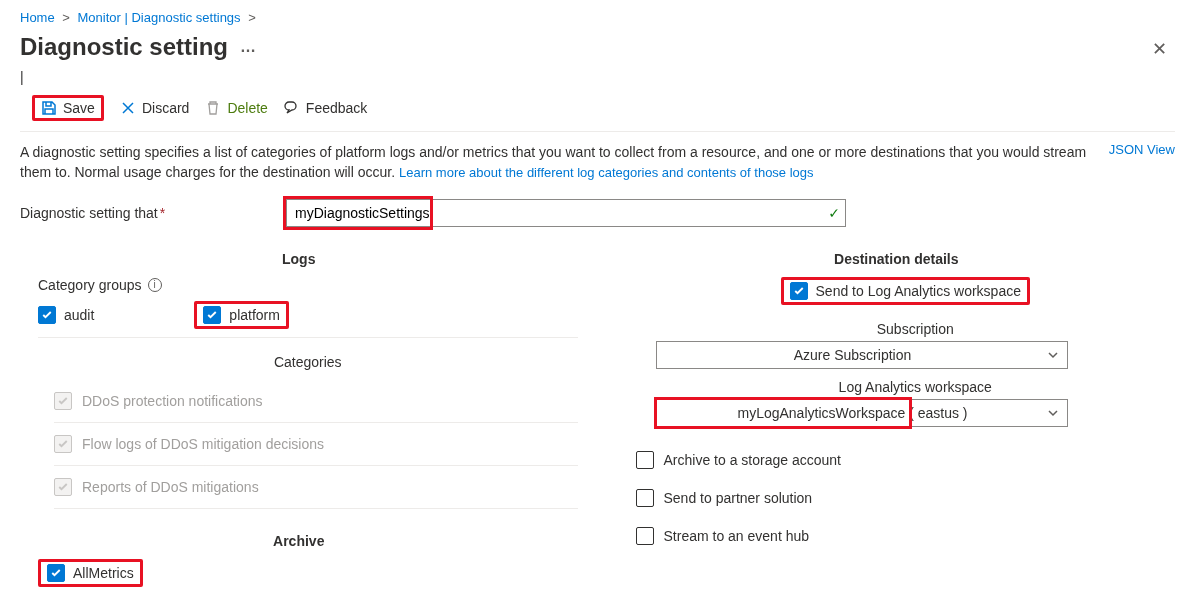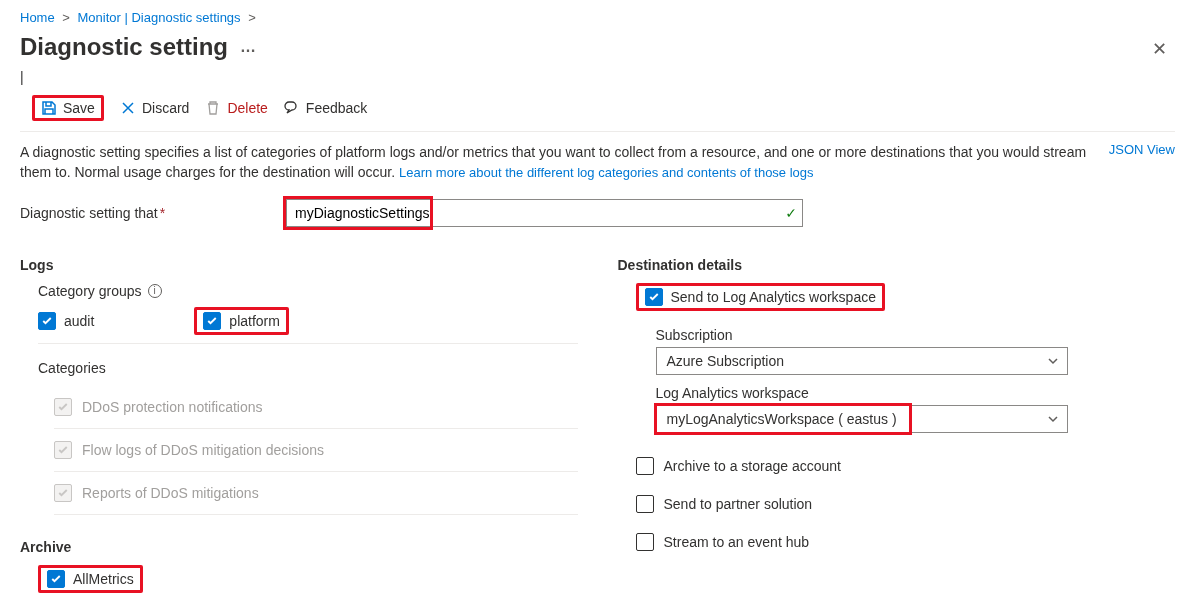--- a/index.html
+++ b/index.html
@@ -14,35 +14,35 @@
   .breadcrumb { font-size: 13px; margin-bottom: 4px; }
   .breadcrumb a { color: #0078d4; text-decoration: none; }
   .breadcrumb .sep { color: #605e5c; margin: 0 4px; }
   .title-row { display: flex; justify-content: space-between; align-items: center; }
   .page-title { font-size: 24px; font-weight: 600; margin: 4px 0 8px 0; display:flex; align-items:center; gap:12px;}
   .more-dots { color:#605e5c; font-size:16px; }
   .close-x { font-size:18px; color:#605e5c; cursor:pointer; padding:4px 8px;}
   .caret-line{ font-size:14px; color:#323130; margin-bottom:6px;}
   .toolbar { display:flex; align-items:center; gap:16px; border-bottom:1px solid #edebe9; padding:4px 0 10px 12px; margin-bottom:10px;}
   .tool-btn { display:flex; align-items:center; gap:6px; font-size:14px; cursor:pointer; }
-  .tool-btn.disabled { color:#b91c1c; }
+  .tool-btn.disabled { color:#4d7c0f; }
   .icon { display:inline-flex; width:16px; height:16px; }
   .redbox { border:3px solid #e81123; padding:2px 6px; border-radius:2px; }
   .desc { font-size:14px; line-height:1.45; max-width:700px; display:inline; }
   .desc-row{ display:flex; justify-content:space-between; align-items:flex-start; gap:20px; }
   .link { color:#0078d4; text-decoration:none; cursor:pointer; }
   .json-view{ color:#0078d4; font-size:13px; white-space:nowrap; cursor:pointer; }
   .form-row { display:flex; align-items:center; margin-top:16px; gap:16px; }
   .form-label { width:250px; font-size:14px; }
   .req { color:#a4262c; margin-left:2px;}
   .name-input-wrap{ position:relative; display:flex; align-items:center; }
-  .name-input { width:517px; border:1px solid #8a8886; padding:5px 28px 5px 8px; font-size:14px; font-family:inherit; }
+  .name-input { width:560px; border:1px solid #8a8886; padding:5px 28px 5px 8px; font-size:14px; font-family:inherit; }
   .redbox-input{ border:3px solid #e81123; position:absolute; left:-3px; top:-3px; width:150px; height:calc(100% + 6px); pointer-events:none; box-sizing:border-box;}
   .check-icon{ position:absolute; right:6px; color:#107c10; font-size:14px;}
-  .columns{ display:flex; gap:40px; margin-top:24px; align-items:flex-start; }
+  .columns{ display:flex; gap:40px; margin-top:18px; align-items:flex-start;text-align:center; }
   .col{ flex:1; }
   .section-title{ font-weight:600; font-size:14px; margin:6px 0 10px 0; }
   .sub-label{ font-size:14px; margin:6px 0 8px 18px; display:flex; align-items:center; gap:6px;}
   .info-circle{ width:14px; height:14px; border:1px solid #605e5c; border-radius:50%; font-size:10px; display:inline-flex; align-items:center; justify-content:center; color:#605e5c;}
   .chk-row{ display:flex; gap:100px; margin:0 0 8px 18px; padding-bottom:8px; border-bottom:1px solid #edebe9;}
   .chk-item{ display:flex; align-items:center; gap:8px; font-size:14px; }
   .chk{ width:18px; height:18px; border:1px solid #323130; display:inline-flex; align-items:center; justify-content:center; border-radius:2px; cursor:pointer; flex-shrink:0;}
   .chk.checked{ background:#0078d4; border-color:#0078d4; color:#fff; }
   .chk.disabled{ border-color:#c8c6c4; color:#c8c6c4; background:#f3f2f1;}
   .cat-title{ font-size:14px; margin:16px 0 10px 18px; }

